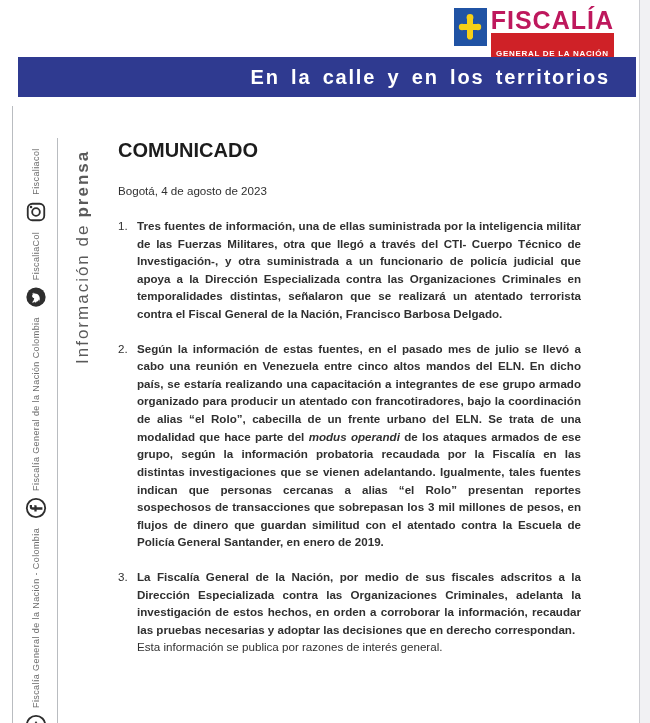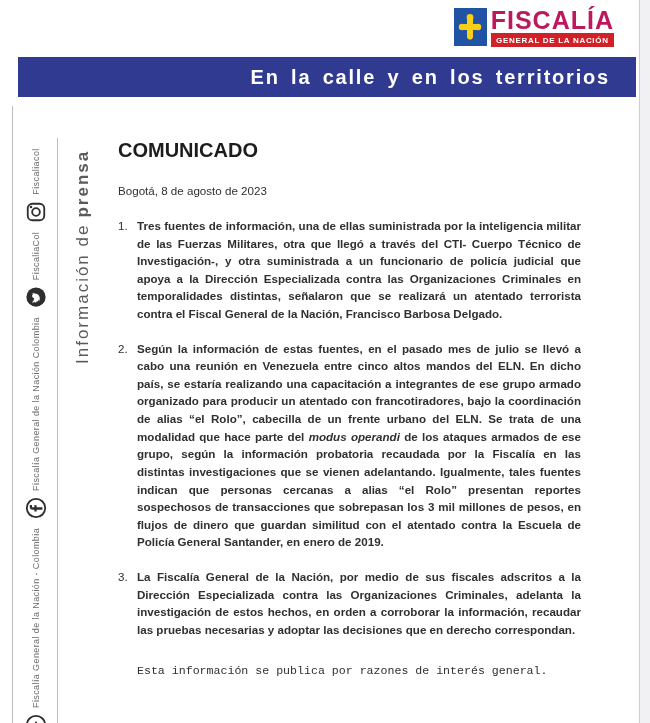--- a/index.html
+++ b/index.html
@@ -11,21 +11,21 @@
   }
   
   .right-strip { position:absolute; left:639px; top:0; width:11px; height:723px;
     background:#f1f1f3; border-left:1px solid #cdced3; }
   
   .logo { position:absolute; top:8px; right:36px; display:flex; align-items:flex-start; gap:4px; }
   .logo-square { width:33px; height:38px; background:#2053a4; display:flex; align-items:center; justify-content:center; }
   .logo-right { display:flex; flex-direction:column; }
   .logo-name { color:#be185d; font-weight:bold; font-size:25px; line-height:24px; letter-spacing:1px; }
   .logo-tag { background:#cf2127; color:#ffffff; font-size:8px; font-weight:bold;
-    letter-spacing:0.7px; padding:3px 5px 2px 5px; text-align:center; white-space:nowrap; margin-top:1px; }
+    letter-spacing:0.7px; padding:16px 5px 2px 5px; text-align:center; white-space:nowrap; margin-top:1px; }
   
   .banner { position:absolute; left:18px; top:57px; width:618px; height:40px; background:#2f3a90;
     color:#ffffff; font-weight:bold; font-size:20px; letter-spacing:1.8px; word-spacing:4px;
     text-align:right; line-height:40px; padding-right:26px; }
   
   .vline { position:absolute; width:1px; background:#b9bcc0; }
   .vline-left { left:12px; top:106px; height:617px; }
   .vline-mid  { left:57px; top:138px; height:585px; }
   
   .social-rail { position:absolute; left:22px; top:736px; width:640px; height:28px;
@@ -41,21 +41,21 @@
   
   .content { position:absolute; left:118px; top:97px; width:463px; color:#303030;
     font-size:11.6px; line-height:1.52; }
   .doc-title { margin-top:38px; text-align:left; font-weight:bold; font-size:20px; color:#1c1c1c; }
   .doc-date  { margin-top:17px; }
   .doc-intro { margin-top:17px; }
   .doc-list  { margin-top:17px; display:flex; flex-direction:column; gap:17px; }
   .doc-item  { display:flex; }
   .num   { width:19px; flex:0 0 19px; }
   .itext { flex:1; text-align:justify;font-weight:bold; }
-  .closing { margin-top:24px; margin-left:19px;font-family:Liberation Mono, monospace; }
+  .closing { margin-left:19px; }
 </style>
 </head>
 <body>
 
 <div class="page">
 
   <div class="right-strip"></div>
 
   <div class="logo">
     <div class="logo-square">
@@ -118,21 +118,21 @@
     <span class="s-label">Fiscaliacol</span>
   </div>
 
   <div class="info-rail">
     <span>Información de</span>
       <b>prensa</b>
   </div>
 
   <div class="content">
     <div class="doc-title">COMUNICADO</div>
-    <div class="doc-date">Bogotá, 8 de agosto de 2023</div>
+    <div class="doc-date">Bogotá, 4 de agosto de 2023</div>
 
     <div class="doc-list">
       <div class="doc-item">
         <span class="num">1.</span>
         <span class="itext"><span>Tres fuentes de información, una de ellas suministrada por la inteligencia militar de las Fuerzas Militares, otra que llegó a través del CTI- Cuerpo Técnico de Investigación-, y otra suministrada a un funcionario de policía judicial que apoya a la Dirección Especializada contra las Organizaciones Criminales en temporalidades distintas, señalaron que se realizará un atentado terrorista contra el Fiscal General de la Nación, Francisco Barbosa Delgado.</span></span>
       </div>
       <div class="doc-item">
         <span class="num">2.</span>
         <span class="itext"><span>Según la información de estas fuentes, en el pasado mes de julio se llevó a cabo una reunión en Venezuela entre cinco altos mandos del </span><b>ELN</b><span>. En dicho país, se estaría realizando una capacitación a integrantes de ese grupo armado organizado para producir un atentado con francotiradores, bajo la coordinación de alias “el Rolo”, cabecilla de un frente urbano del ELN. Se trata de una modalidad que hace parte del </span><i>modus operandi</i><span> de los ataques armados de ese grupo, según la información probatoria recaudada por la Fiscalía en las distintas investigaciones que se vienen adelantando. Igualmente, tales fuentes indican que personas cercanas a alias “el Rolo” presentan reportes sospechosos de transacciones que sobrepasan los 3 mil millones de pesos, en flujos de dinero que guardan similitud con el atentado contra la Escuela de Policía General Santander, en enero de 2019.</span></span>
       </div>

